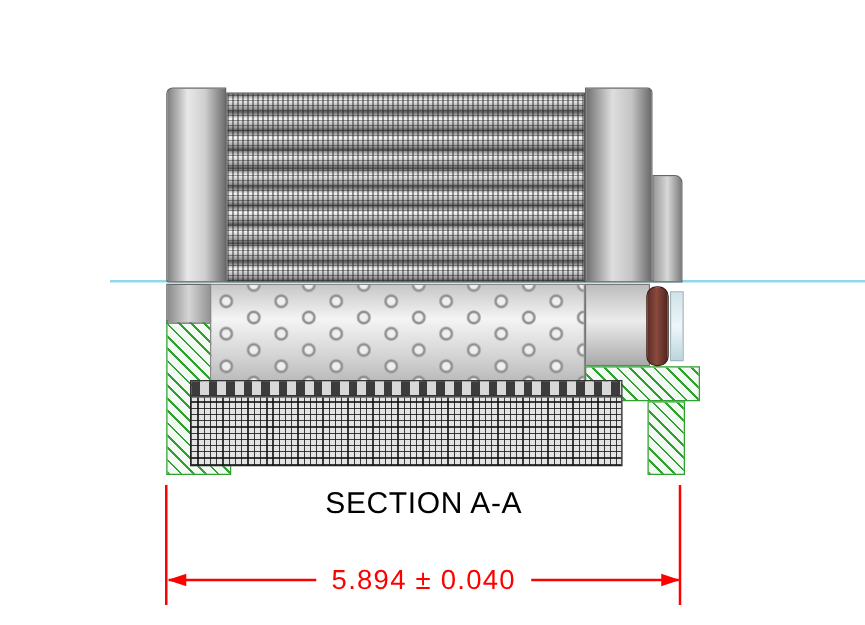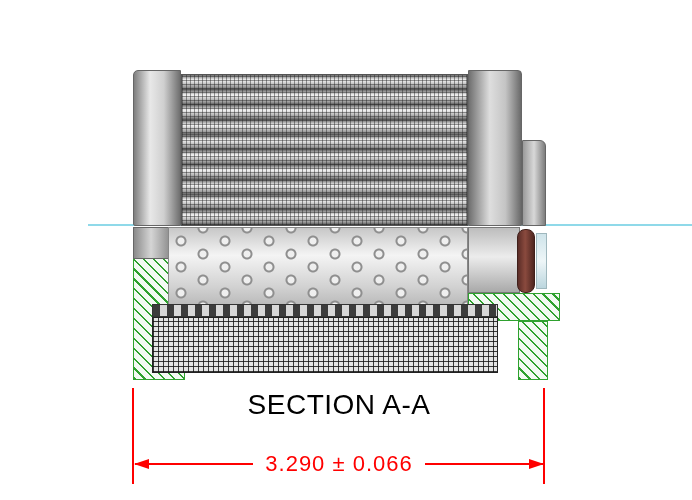--- a/index.html
+++ b/index.html
@@ -76,21 +76,21 @@
     border:1px solid #333;}
   .mesh{left:152px;top:317px;width:346px;height:56px;z-index:5;
     background:
       repeating-linear-gradient(90deg,rgba(15,15,15,.8) 0 1px,rgba(0,0,0,0) 1px 5px),
       repeating-linear-gradient(0deg,rgba(15,15,15,.8) 0 1px,rgba(0,0,0,0) 1px 5px),
       #e3e3e3;
     border:1px solid #222;}
 
   
   .section-label{left:339px;top:389px;transform:translateX(-50%);z-index:6;
-    font-size:28px;color:#000;letter-spacing:.5px;white-space:nowrap;}
+    font-size:24px;color:#000;letter-spacing:.5px;white-space:nowrap;}
   .dim-text{left:339px;top:451px;transform:translateX(-50%);z-index:7;
     font-size:22px;color:var(--dimension,#ff0000);letter-spacing:1px;white-space:nowrap;}
 
   
   .red-line{background:var(--dimension,#ff0000);z-index:6;}
   .ext-left{left:132px;top:388px;width:2px;height:96px;}
   .ext-right{left:543px;top:388px;width:2px;height:96px;}
   .dim-left{left:135px;top:463px;width:118px;height:2px;}
   .dim-right{left:425px;top:463px;width:118px;height:2px;}
   .arrow{width:0;height:0;z-index:7;}
@@ -125,15 +125,15 @@
   <div class="part mesh"></div>
 
   <div class="part section-label">SECTION A-A</div>
 
   <div class="part red-line ext-left"></div>
   <div class="part red-line ext-right"></div>
   <div class="part red-line dim-left"></div>
   <div class="part red-line dim-right"></div>
   <div class="part arrow arrow-left"></div>
   <div class="part arrow arrow-right"></div>
-  <div class="part dim-text">3.290 ± 0.066</div>
+  <div class="part dim-text">5.894 ± 0.040</div>
 
 </div>
 
 </body></html>

